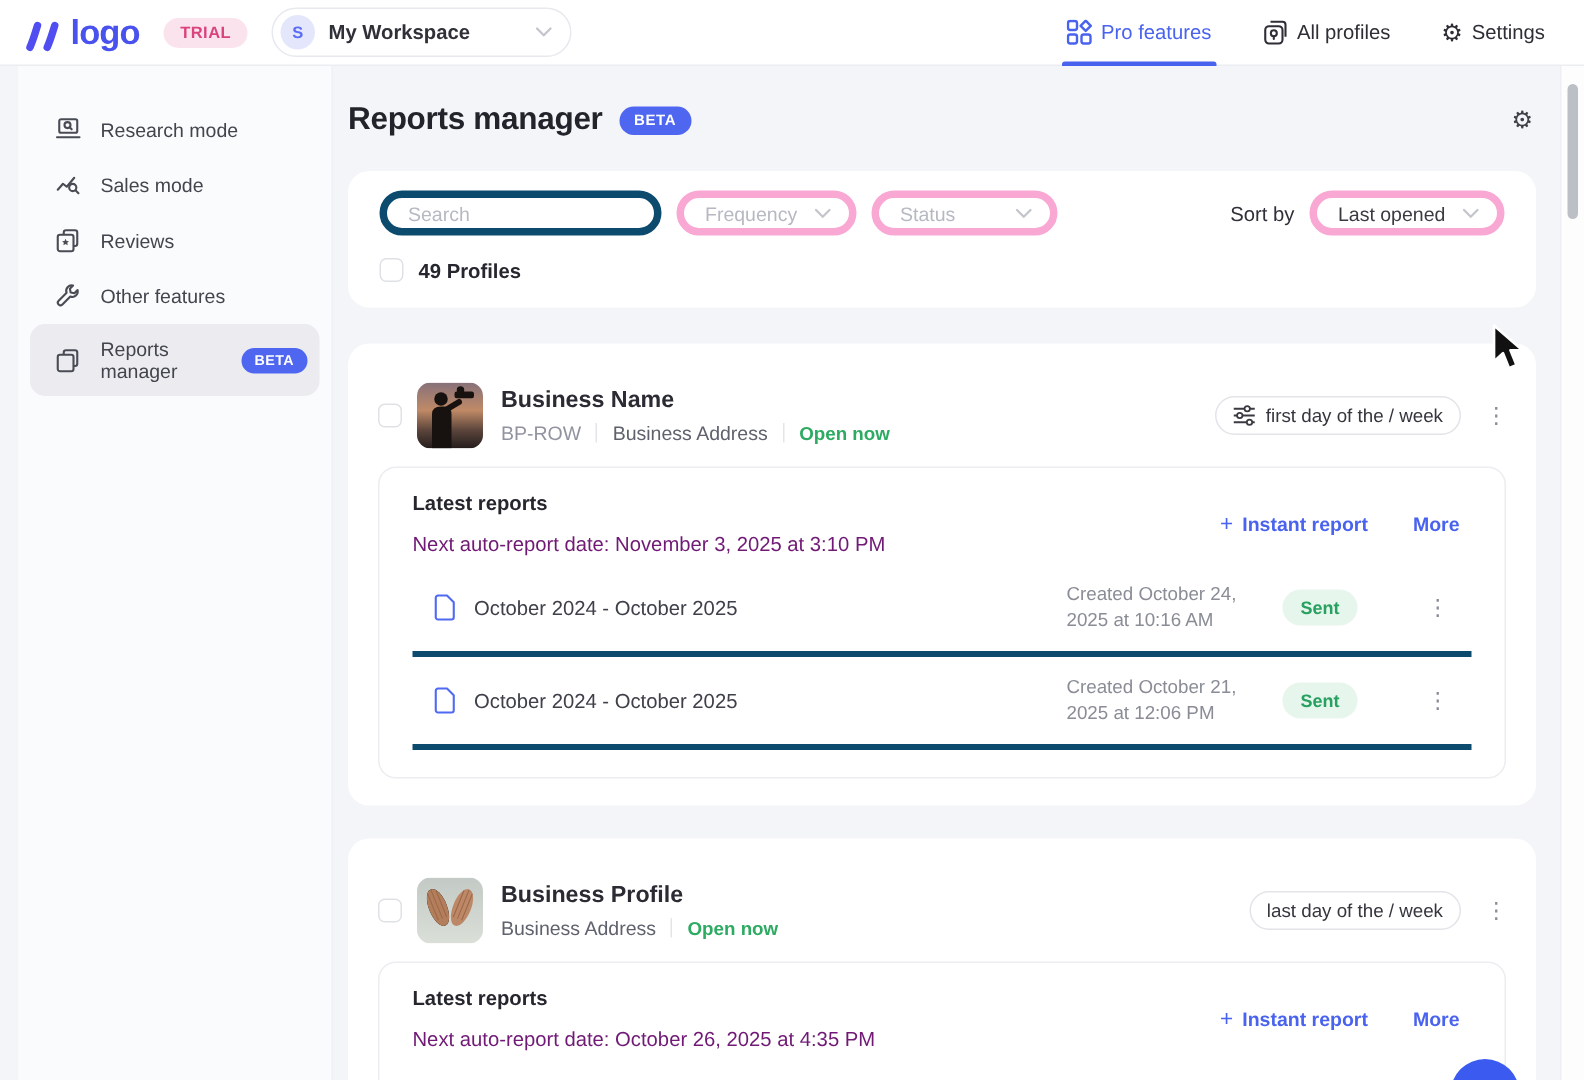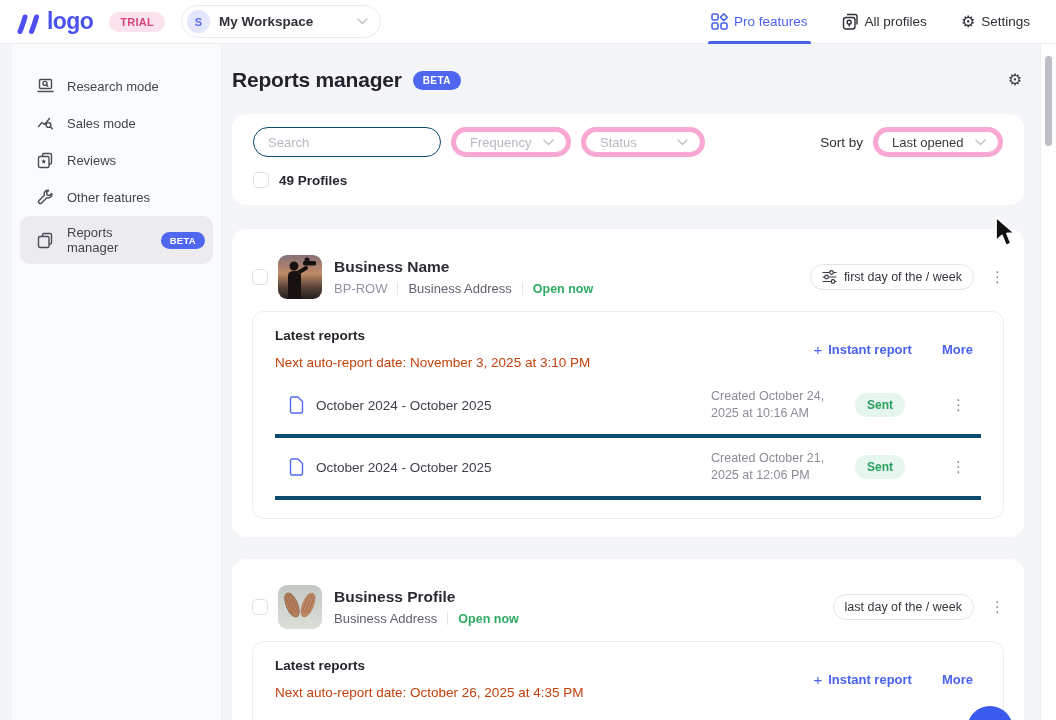--- a/index.html
+++ b/index.html
@@ -44,21 +44,21 @@
   .page-head{display:flex;align-items:center;gap:11px;position:relative;width:792px;height:32px;margin-bottom:18px;}
   .page-title{font-size:21px;font-weight:800;color:#23242b;margin:0;letter-spacing:-.2px;}
   .beta-pill{background:#4f66f0;color:#fff;font-size:10px;font-weight:700;padding:4px 10px;
     border-radius:11px;letter-spacing:.4px;}
   .page-gear{position:absolute;right:2px;top:6px;font-size:16px;color:#3f414a;cursor:pointer;
     font-family:"DejaVu Sans",sans-serif;}
   
   .filter-card{background:#fff;border-radius:14px;width:792px;box-sizing:border-box;
     padding:13px 21px 17px 21px;margin-bottom:24px;}
   .f-row1{display:flex;align-items:center;gap:10px;}
-  .search-input{width:188px;height:30px;border:1px solid #0c4a6e;border-radius:15px;
+  .search-input{width:188px;height:30px;border:5px solid #0c4a6e;border-radius:15px;
     padding:0 14px;font-size:13px;color:#3a3b42;box-sizing:border-box;outline:none;
     font-family:"Liberation Sans",sans-serif;}
   .search-input::placeholder{color:#b6b9c2;}
   .select-pill{height:30px;border:5px solid #f9a8d4;border-radius:15px;display:flex;align-items:center;
     justify-content:space-between;padding:0 12px 0 14px;font-size:13px;color:#b6b9c2;
     box-sizing:border-box;background:#fff;cursor:pointer;}
   .w-freq{width:120px;}.w-status{width:124px;}
   .sort-wrap{margin-left:auto;display:flex;align-items:center;gap:10px;}
   .sort-label{font-size:13.5px;color:#2f3038;}
   .sort-pill{width:130px;color:#3a3b42;}
@@ -79,21 +79,21 @@
   .m-open{color:#2eab62;font-size:12.5px;font-weight:600;}
   .vdiv{width:1px;height:13px;background:#e4e5ea;}
   .sched-badge{display:flex;align-items:center;gap:7px;border:1px solid #e3e4e9;border-radius:14px;
     padding:5px 11px;font-size:12.5px;color:#34353d;white-space:nowrap;margin-left:auto;cursor:pointer;}
   .kebab{color:#8b8e97;font-size:15px;margin-left:16px;cursor:pointer;width:14px;text-align:center;
     font-family:"DejaVu Sans",sans-serif;}
   .inner-panel{border:1px solid #ededf1;border-radius:12px;margin-top:12px;
     padding:16px 22px 18px 22px;}
   .panel-head{display:flex;justify-content:space-between;}
   .panel-title{font-size:13.5px;font-weight:800;color:#26272e;margin-bottom:12px;}
-  .next-date{font-size:13.5px;color:#c2410c;}
+  .next-date{font-size:13.5px;color:#701a75;}
   .panel-links{display:flex;align-items:center;gap:30px;align-self:center;margin-right:8px;}
   .link{color:#4a63ee;font-size:13px;font-weight:600;cursor:pointer;display:flex;align-items:center;gap:6px;}
   .plus{font-size:15px;font-weight:400;}
   .report-rows{margin-top:6px;}
   .report-row{display:flex;align-items:center;padding:12px 4px 12px 14px;border-bottom:4px solid #0c4a6e;}
   .r-title{font-size:13.5px;color:#3f414a;margin-left:12px;}
   .r-spacer{flex:1;}
   .r-created{width:126px;font-size:12.5px;color:#8a8d96;line-height:17px;}
   .r-status{background:#e7f6ed;color:#27a15f;font-size:12px;font-weight:700;border-radius:13px;
     padding:5px 12px;margin-left:18px;}

